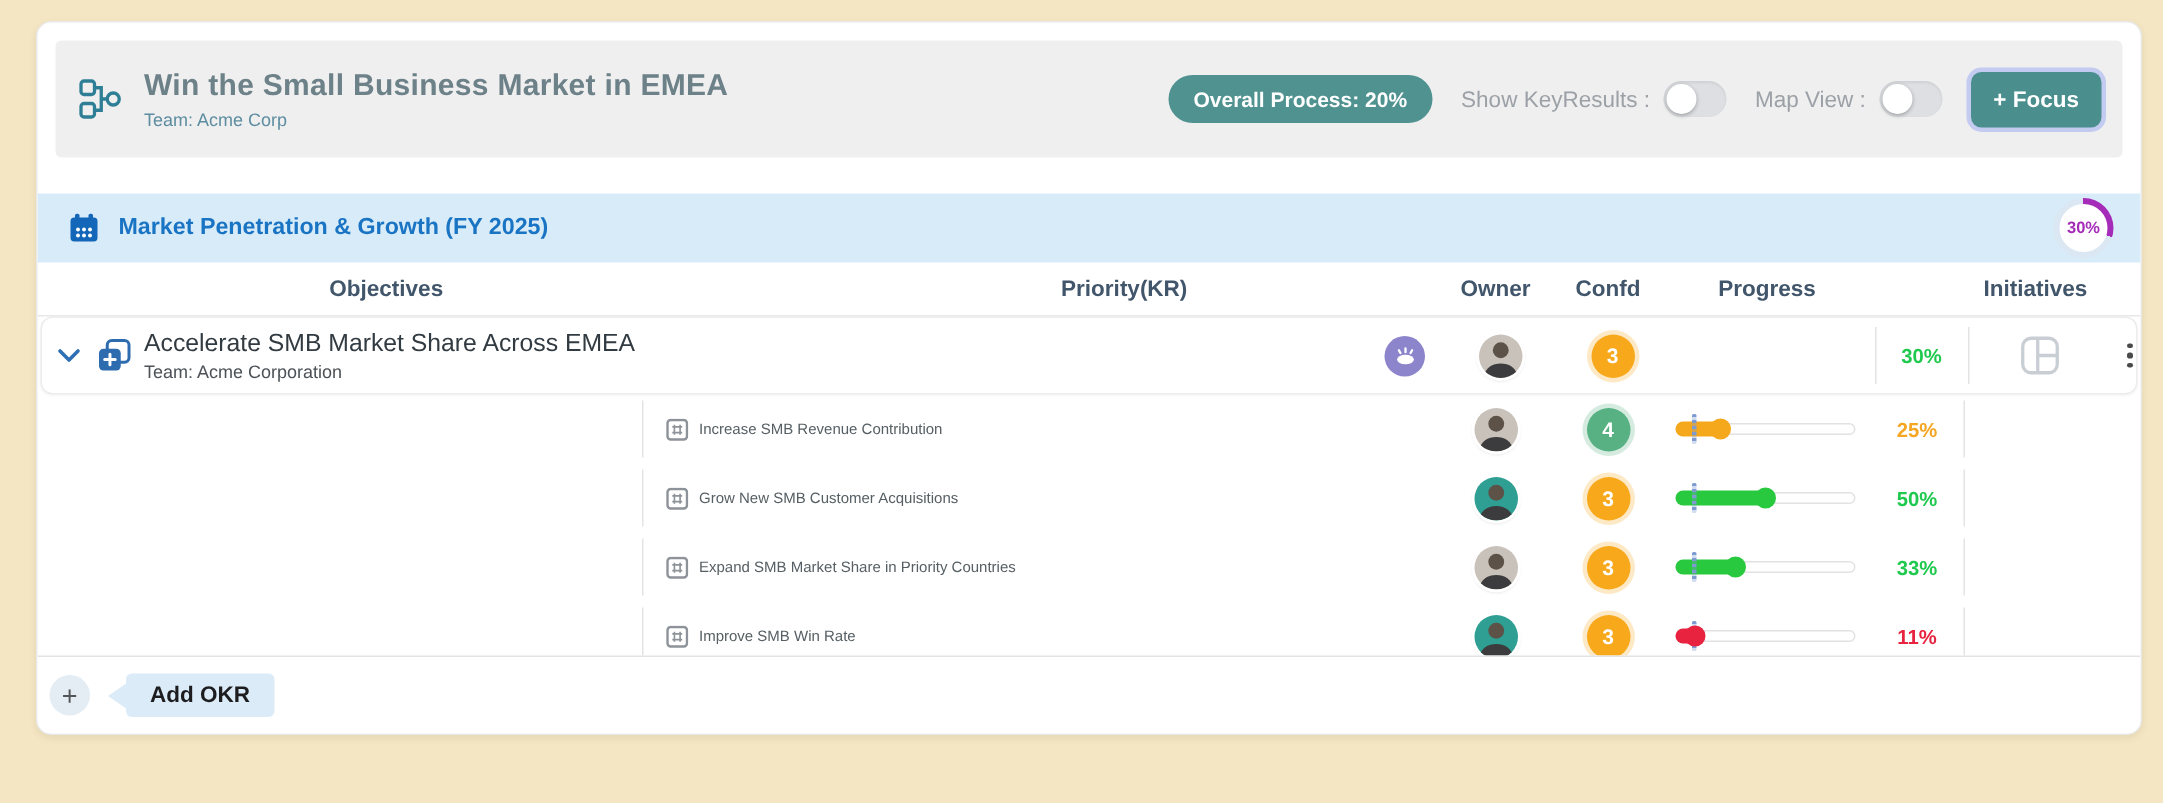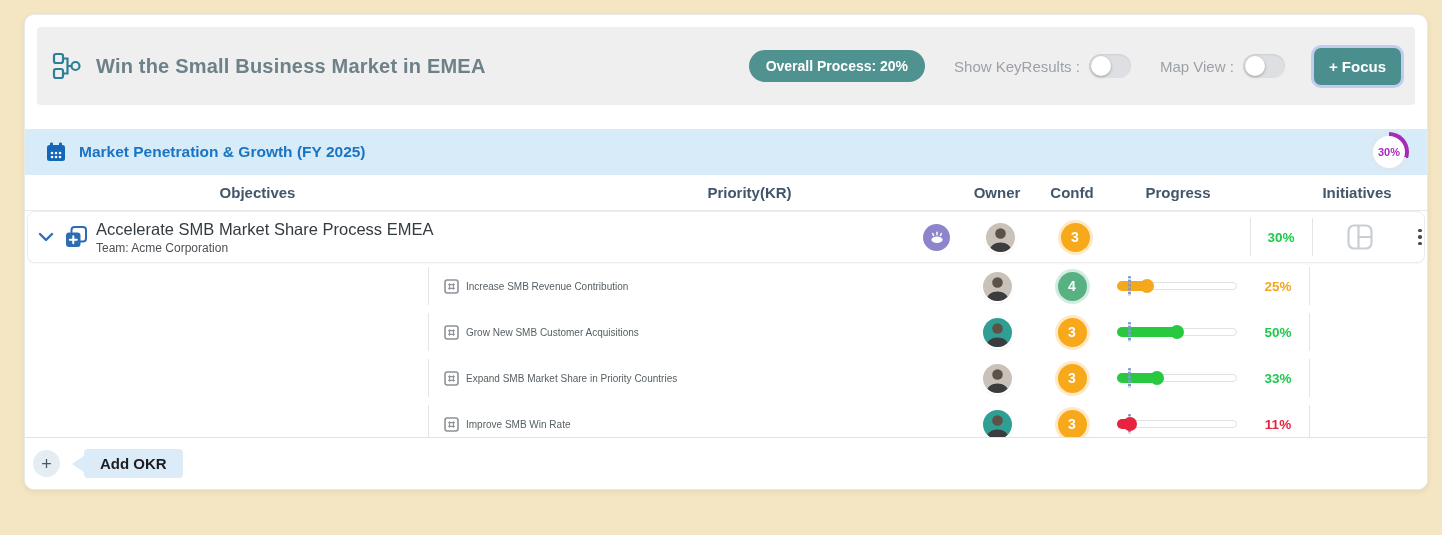--- a/index.html
+++ b/index.html
@@ -16,21 +16,21 @@
     box-shadow:0 2px 6px rgba(0,0,0,.07); overflow:hidden;
   }
   
   .panel-header {
     margin:12px; height:78px; background:#f0eff0; border-radius:4px;
     display:flex; align-items:center; padding:0 14px 0 14px;
   }
   .ph-titles { margin-left:13px; }
   .ph-title { font-size:20px; font-weight:bold; color:#6d8188; letter-spacing:.2px; }
   .ph-sub { font-size:12px; color:#5d8da0; margin-top:4px; }
-  .ph-right { margin-left:auto; display:flex; align-items:center; gap:29px; }
+  .ph-right { margin-left:auto; display:flex; align-items:center; gap:19px; }
   .pill {
     background:#4f9290; color:#fff; font-weight:bold; font-size:14px;
     padding:8px 17px; border-radius:18px; white-space:nowrap;
   }
   .toggle-group { display:flex; align-items:center; gap:9px; }
   .toggle-label { color:#9ba1a6; font-size:15px; white-space:nowrap; }
   .toggle {
     width:42px; height:24px; border-radius:12px; background:#dddfe2;
     position:relative; box-shadow:inset 0 1px 2px rgba(0,0,0,.08); cursor:pointer;
   }
@@ -139,20 +139,21 @@
     <span style="display:flex">
       <svg width="32" height="30" viewBox="0 0 32 30" fill="none" stroke="#2e7f96" stroke-width="2.2">
         <rect x="3" y="3" width="9" height="9" rx="2"></rect>
         <rect x="3" y="18" width="9" height="9" rx="2"></rect>
         <path d="M12 7.5h4.5v15H12 M16.5 15h4"></path>
         <circle cx="24.5" cy="15" r="4"></circle>
       </svg>
     </span>
     <div class="ph-titles">
       <div class="ph-title">Win the Small Business Market in EMEA</div>
+      <div class="ph-sub">Team: Acme Corp</div>
     </div>
     <div class="ph-right">
       <span class="pill">Overall Process: 20%</span>
       <div class="toggle-group">
         <span class="toggle-label">Show KeyResults :</span>
         <div class="toggle">
             <span class="knob"></span>
           </div>
       </div>
       <div class="toggle-group">
@@ -206,21 +207,21 @@
           </svg>
       </button>
       <span class="obj-icon">
         <svg width="24" height="24" viewBox="0 0 24 24">
           <rect x="7.5" y="2" width="14.5" height="14.5" rx="3" fill="none" stroke="#2e6cb0" stroke-width="2"></rect>
           <rect x="2" y="7.5" width="14.5" height="14.5" rx="3" fill="#2e6cb0"></rect>
           <path d="M9.3 11.2v7M5.8 14.7h7" stroke="#fff" stroke-width="2" stroke-linecap="round"></path>
         </svg>
       </span>
       <div>
-        <div class="obj-title">Accelerate SMB Market Share Process EMEA</div>
+        <div class="obj-title">Accelerate SMB Market Share Across EMEA</div>
         <div class="obj-sub">Team: Acme Corporation</div>
       </div>
       <button class="celebrate">
         <svg width="16" height="16" viewBox="0 0 16 16">
           <ellipse cx="8" cy="10.7" rx="5.6" ry="3.2" fill="#fff"></ellipse>
           <g stroke="#fff" stroke-width="1.5" stroke-linecap="round">
             <path d="M4.6 6.4L3.6 4.5"></path>
               <path d="M8 5.8V3.3"></path>
               <path d="M11.4 6.4l1-1.9"></path>
           </g>

